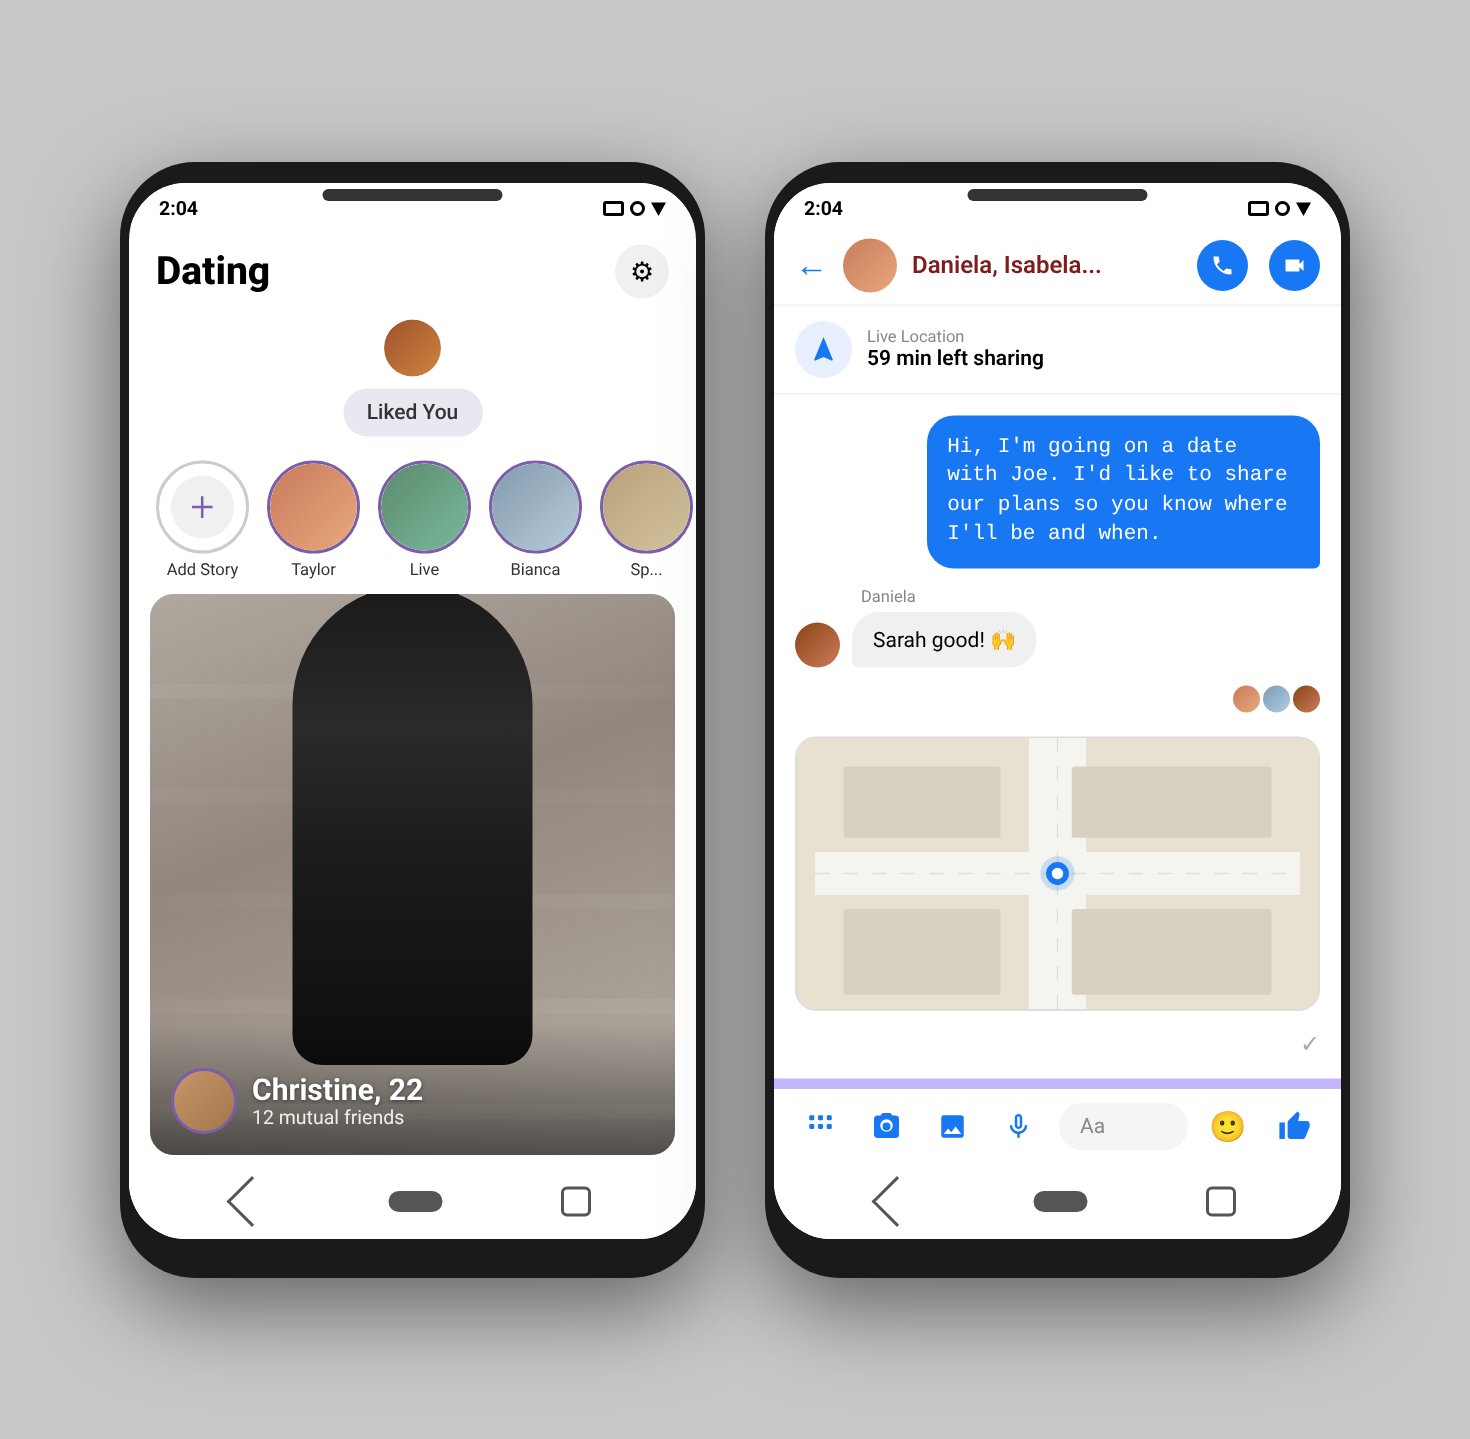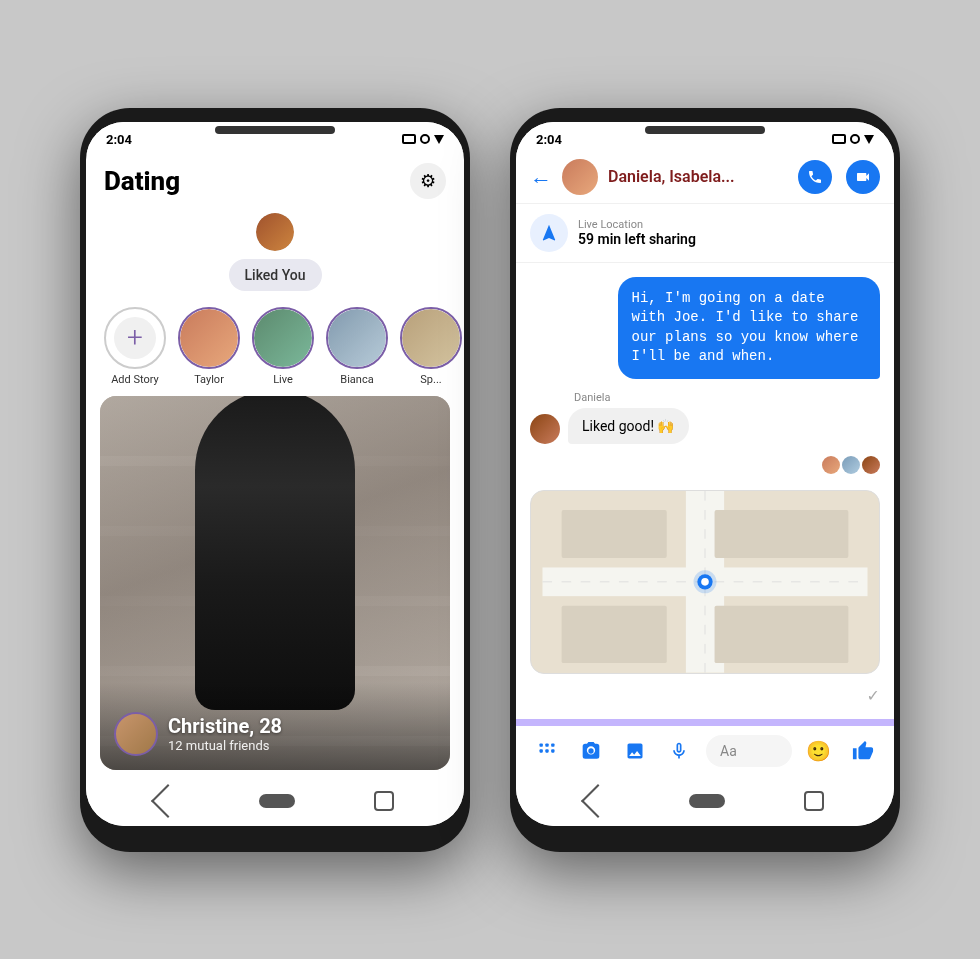--- a/index.html
+++ b/index.html
@@ -555,21 +555,21 @@
 
           <div style="position:absolute;bottom:60px;left:50%;transform:translateX(-50%);width:200px;height:340px;">
             <div class="person-hair"></div>
             <div class="person-head"></div>
             <div class="person-silhouette" style="position:absolute;bottom:0;left:50%;transform:translateX(-50%);"></div>
           </div>
         </div>
         <div class="profile-info">
           <div class="profile-thumb"></div>
           <div class="profile-text">
-            <div class="profile-name">Christine, 28</div>
+            <div class="profile-name">Christine, 22</div>
             <div class="profile-sub">12 mutual friends</div>
           </div>
         </div>
       </div>
     </div>
 
     <div class="phone-bottom">
       <div class="nav-btn-back"></div>
       <div class="nav-btn-home"></div>
       <div class="nav-btn-square"></div>
@@ -622,21 +622,21 @@
       </div>
 
       <div class="messages-area">
 
         <div class="msg-bubble-out">Hi, I'm going on a date with Joe. I'd like to share our plans so you know where I'll be and when.</div>
 
         <div class="msg-row-in">
           <span class="msg-sender-name">Daniela</span>
           <div class="msg-row-with-avatar">
             <div class="msg-in-avatar"></div>
-            <div class="msg-bubble-in">Liked good! 🙌</div>
+            <div class="msg-bubble-in">Sarah good! 🙌</div>
           </div>
         </div>
 
         <div class="msg-read-avatars">
           <div class="read-avatar read-av1"></div>
           <div class="read-avatar read-av2"></div>
           <div class="read-avatar read-av3"></div>
         </div>
 
         <div class="map-card">

